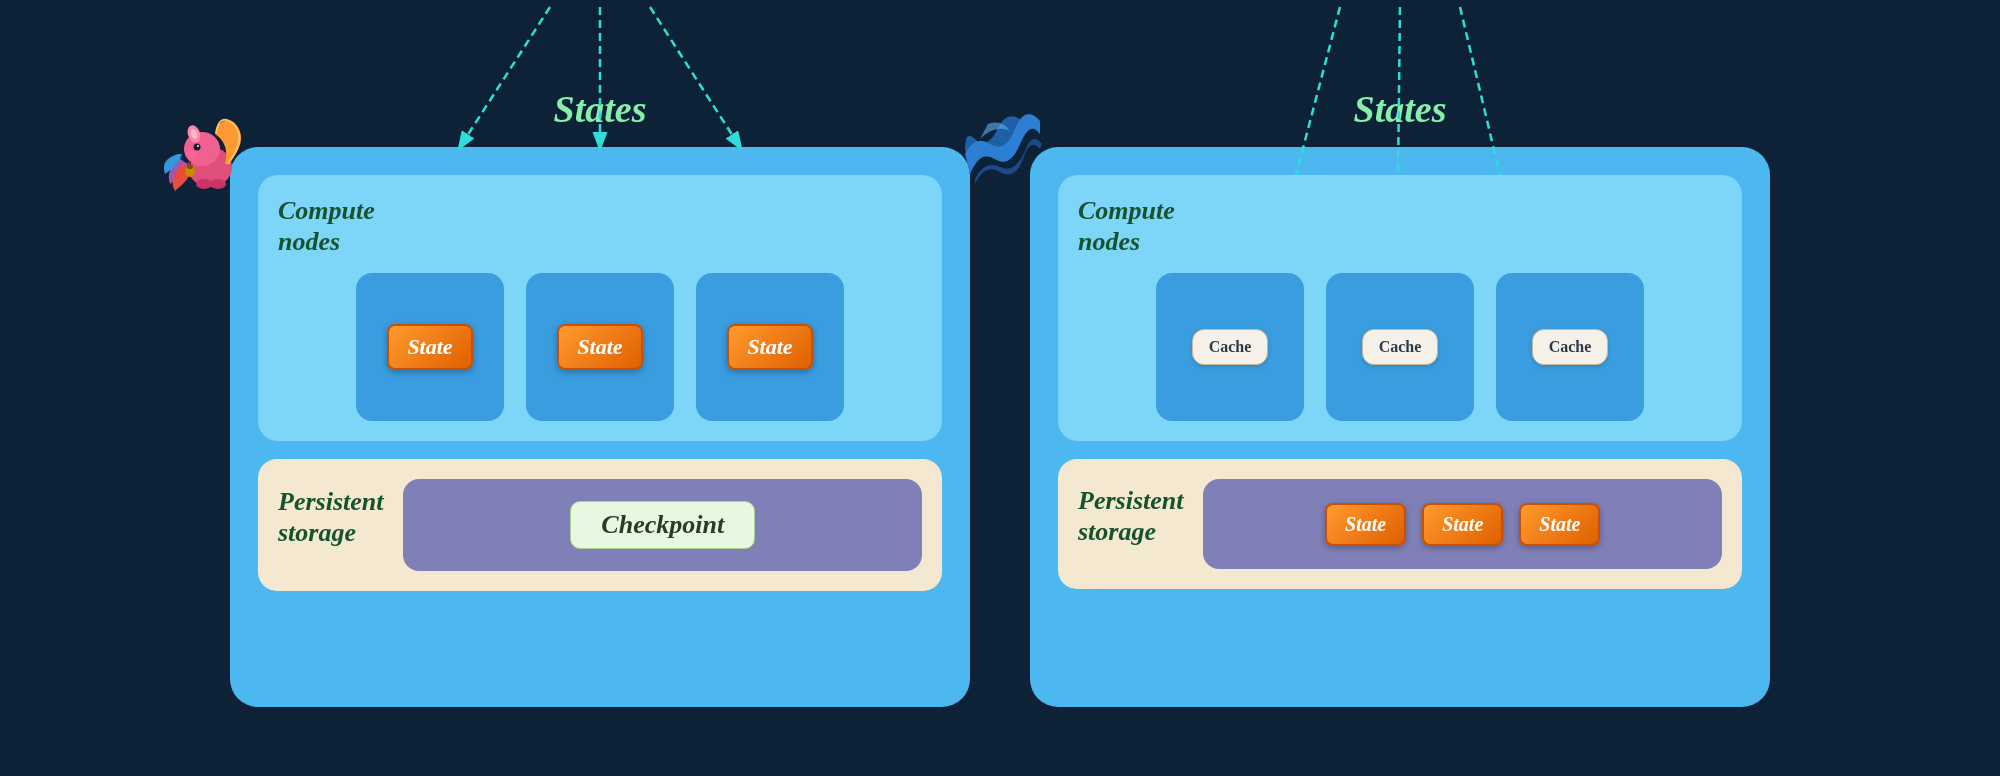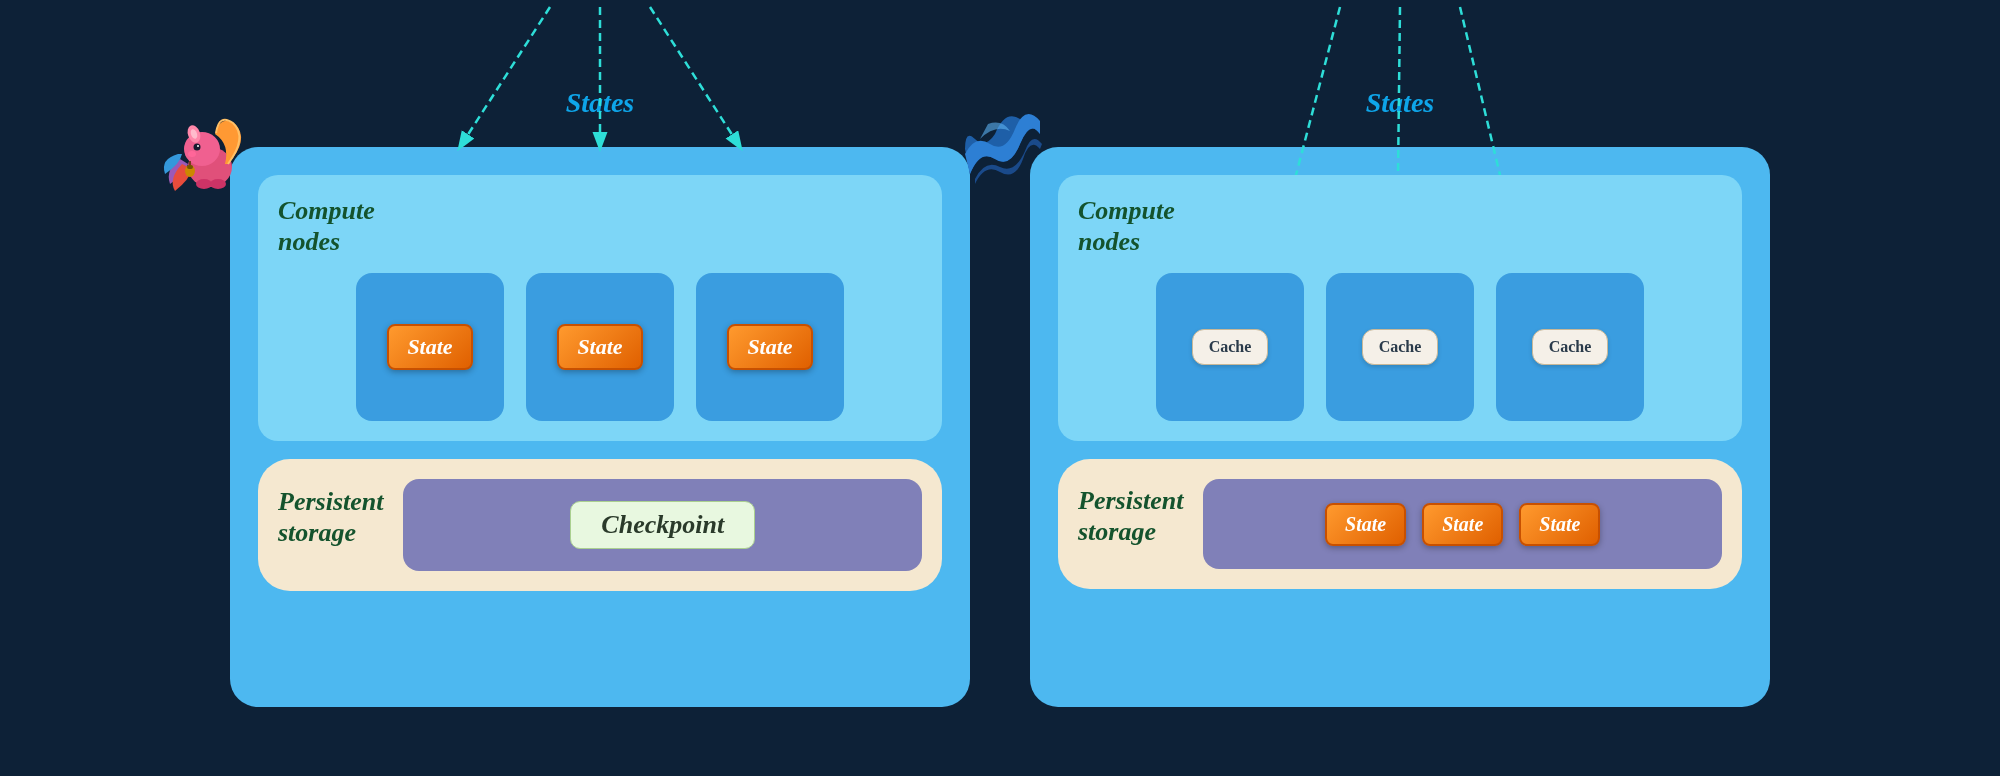--- a/index.html
+++ b/index.html
@@ -30,23 +30,23 @@
       width: 740px;
       min-height: 560px;
     }
 
     
     .states-label {
       position: absolute;
       top: -52px;
       left: 50%;
       transform: translateX(-50%);
-      font-size: 28px;
+      font-size: 38px;
       font-weight: 900;
-      color: #0ea5e9;
+      color: #86efac;
       font-style: italic;
       white-space: nowrap;
       font-family: 'Georgia', serif;
       text-align: right;
     }
 
     
     .compute-section {
       background: #7dd6f7;
       border-radius: 20px;
@@ -104,21 +104,21 @@
       font-weight: 600;
       padding: 8px 16px;
       border-radius: 12px;
       border: 1px solid #c8b898;
       box-shadow: 0 2px 4px rgba(0,0,0,0.15);
     }
 
     
     .storage-section {
       background: #f5e8d0;
-      border-radius: 32px;
+      border-radius: 19px;
       padding: 20px 20px 20px 20px;
       display: flex;
       align-items: center;
       gap: 20px;
       min-height: 130px;
     }
 
     .storage-inner {
       background: #8080b8;
       border-radius: 16px;

